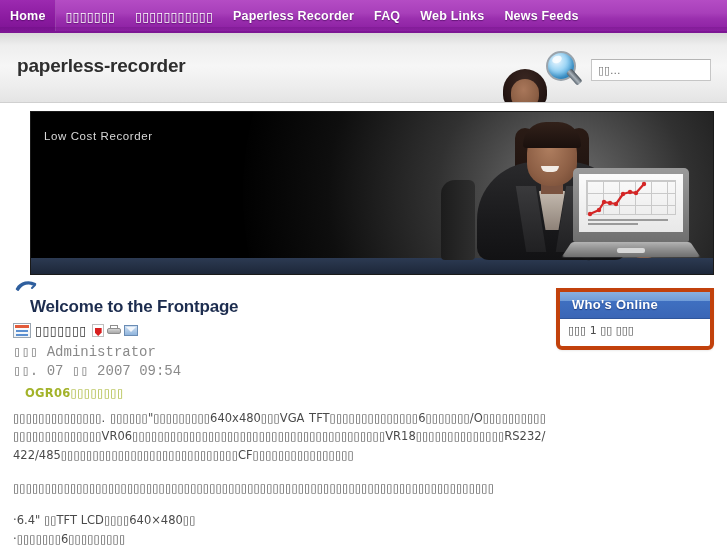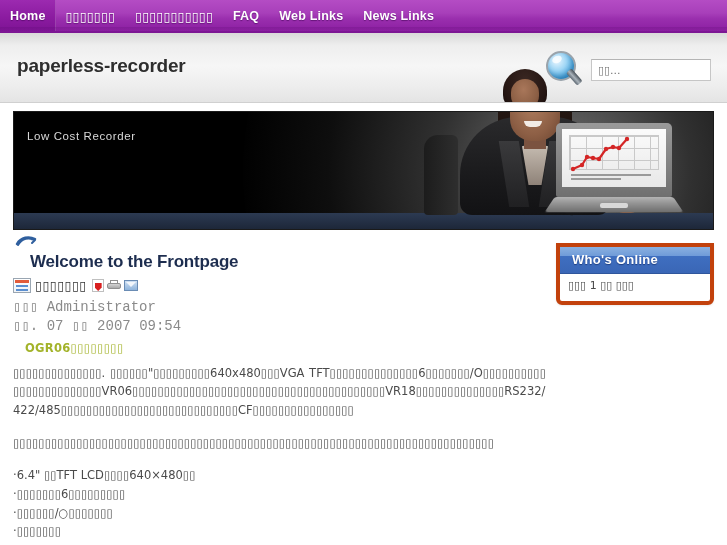--- a/index.html
+++ b/index.html
@@ -148,25 +148,26 @@
     outline: none;
   }
 
   
   .banner-wrap {
     padding: 8px 13px 0 13px;
     background: #ffffff;
   }
   .banner {
     position: relative;
-    height: 119px;
+    height: 164px;
     background: #000000;
     overflow: hidden;
     border: 1px solid #1a1a1a;
     box-sizing: border-box;
+    margin-left: 17px;
   }
   .banner .glow {
     position: absolute;
     right: -170px;
     top: 50%;
     transform: translateY(-50%);
     width: 640px;
     height: 640px;
     border-radius: 50%;
     background: radial-gradient(circle, rgba(210,210,210,0.55) 0%, rgba(140,140,140,0.35) 28%, rgba(70,70,70,0.2) 52%, rgba(0,0,0,0) 72%);
@@ -551,23 +552,24 @@
     color: #4a4a4a;
   }
 </style>
 </head>
 <body>
 
 <div class="topnav">
   <div class="nav-item active">Home</div>
   <div class="nav-item tofu">▯▯▯▯▯▯▯</div>
   <div class="nav-item tofu">▯▯▯▯▯▯▯▯▯▯▯</div>
+  <div class="nav-item">Paperless Recorder</div>
   <div class="nav-item">FAQ</div>
   <div class="nav-item">Web Links</div>
-  <div class="nav-item">News Links</div>
+  <div class="nav-item">News Feeds</div>
 </div>
 
 <div class="header">
   <div class="site-title">paperless-recorder</div>
 
   <div class="head-person">
     <div class="hair"></div>
     <div class="face"></div>
   </div>
 

